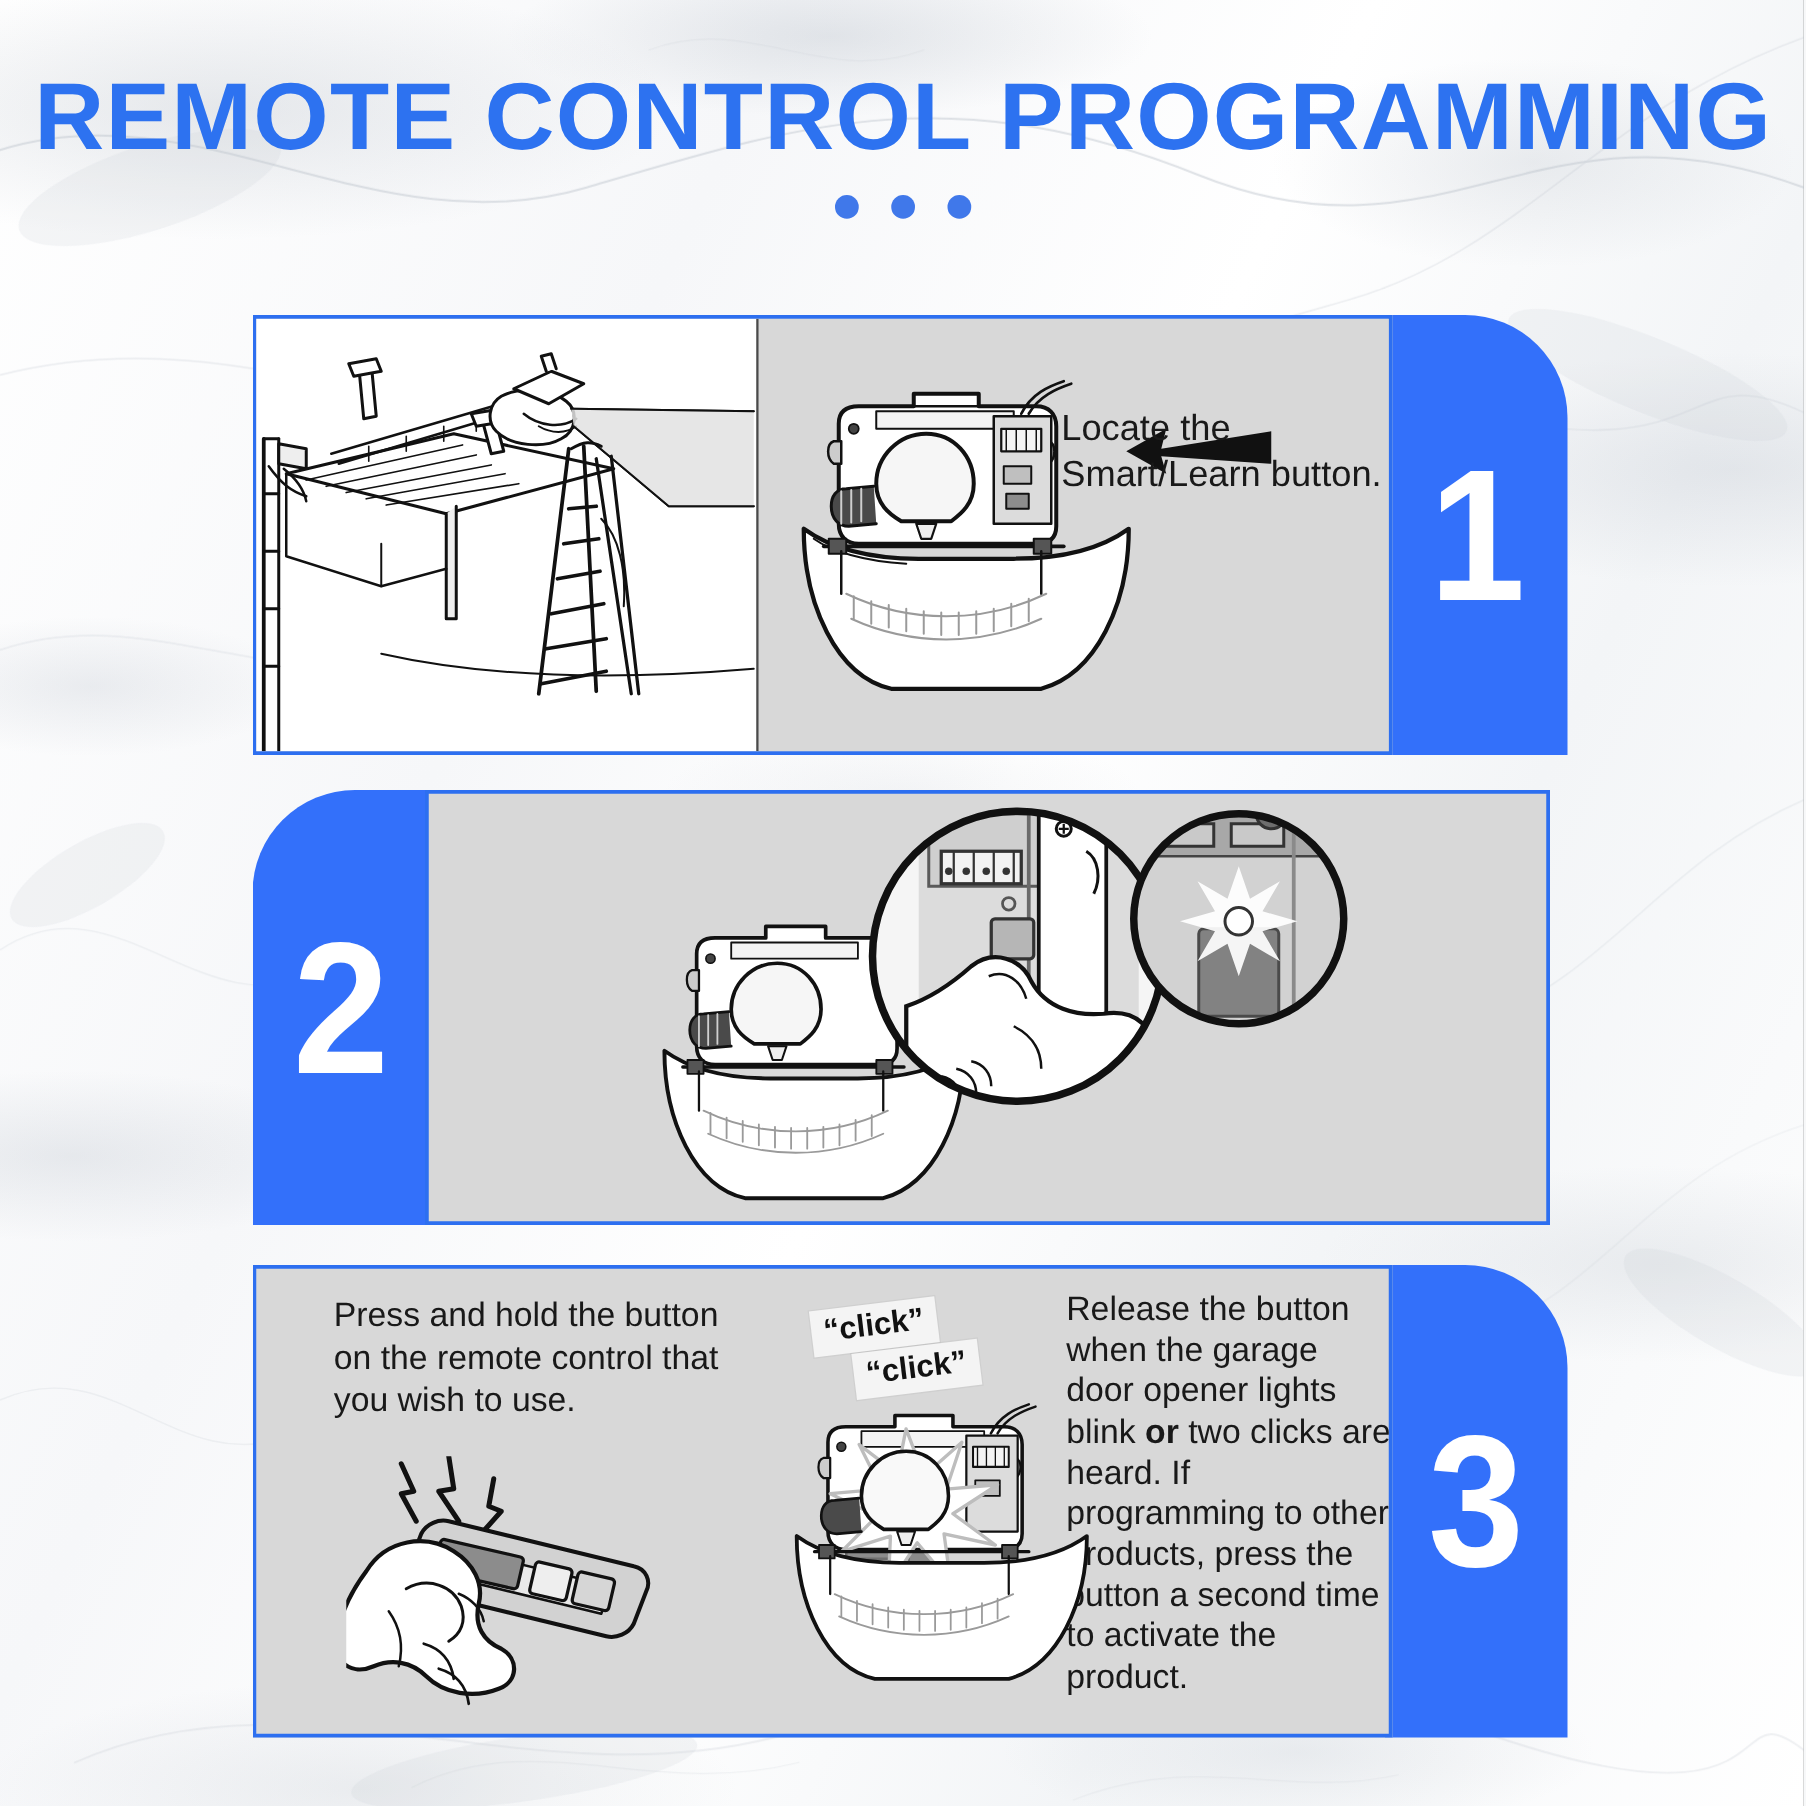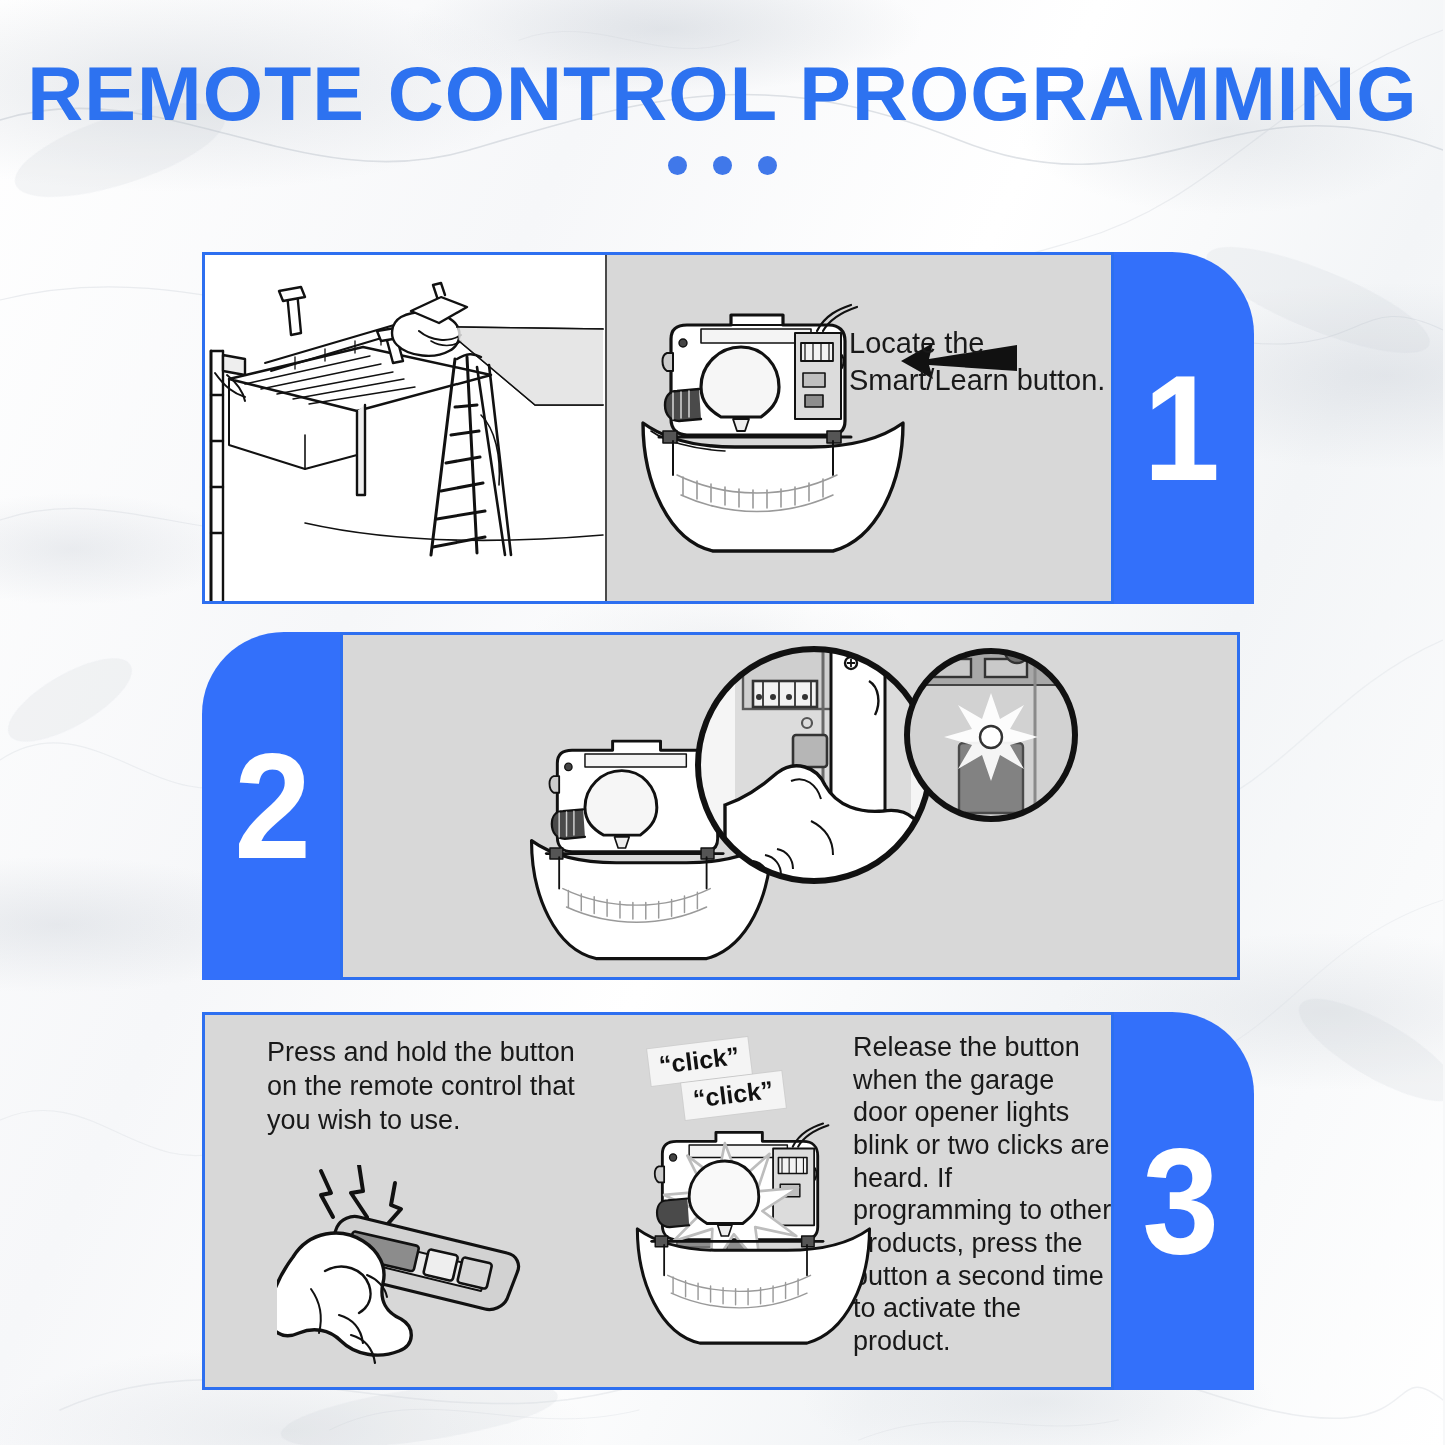--- a/index.html
+++ b/index.html
@@ -146,21 +146,21 @@
     border-radius: 0 82px 0 0;
   }
   #p3-text-left {
     position: absolute; left: 62px; top: 20px; width: 330px;
     font-size: 27px; line-height: 1.26; color: #191919; font-weight: 500;
   }
   #p3-text-right {
     position: absolute; left: 648px; top: 16px; width: 262px;
     font-size: 27px; line-height: 1.21; color: #191919; font-weight: 500;
   }
-  #p3-text-right b { font-weight: 400; }
+  #p3-text-right b { font-weight: 700; }
 
   .click-badge {
     position: absolute;
     background: #f4f4f4;
     color: #111;
     font-weight: bold;
     font-size: 25px;
     padding: 3px 10px 5px 10px;
     white-space: nowrap;
     box-shadow: 0 0 0 1px rgba(0,0,0,.04);

